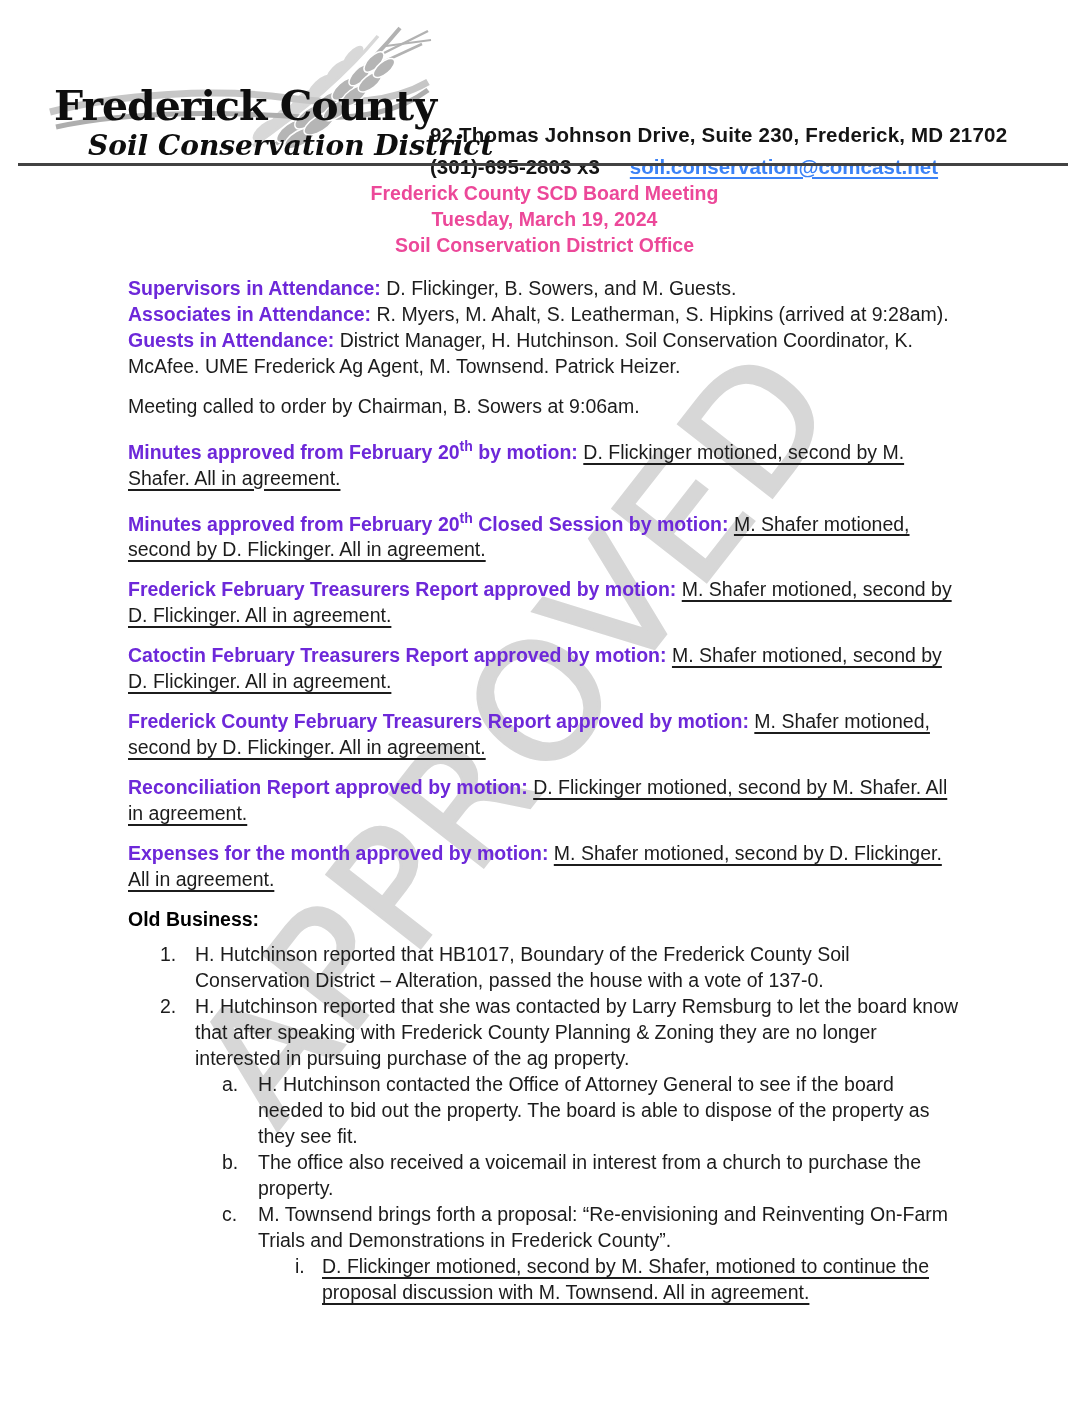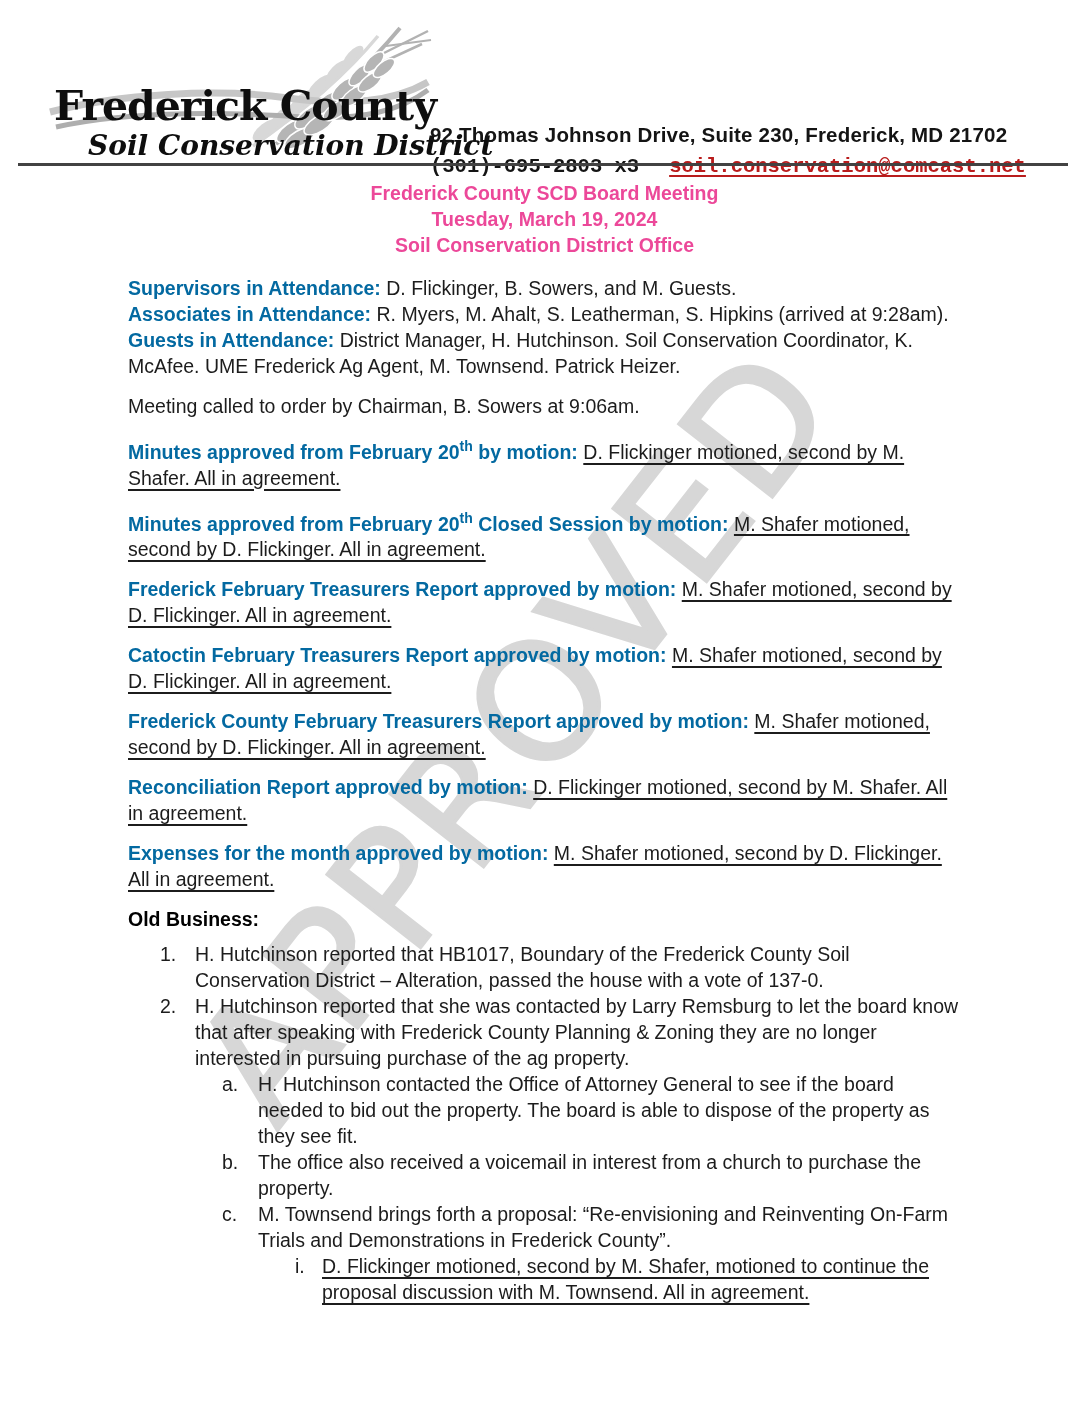--- a/index.html
+++ b/index.html
@@ -44,24 +44,24 @@
     position: absolute; left: 40px; top: 106px;
     font-family: "DejaVu Serif", serif;
     font-style: italic; font-weight: 700; font-size: 28px; line-height: 1;
     color: #0e0e0e; white-space: nowrap;
   }
   .contact {
     position: absolute; left: 430px; top: 97px;
     font-size: 20.5px; font-weight: 600; color: #141414; line-height: 1; margin-top: 28px;
   }
   .contact .addr { margin-bottom: 11px; letter-spacing: 0.2px; }
-  .phone-line { display: flex; align-items: flex-start; font-family: Liberation Mono, monospace; }
+  .phone-line { display: flex; align-items: flex-start; }
   .email {
     margin-left: 30px;
-    color: #b91c1c;
+    color: #3b82f6;
     text-decoration: underline;
     text-decoration-thickness: 2px;
     text-underline-offset: 3px;
     cursor: pointer;
   }
   .rule {
     position: absolute; left: 18px; right: 20px; top: 163px;
     height: 3px; background: #424242; z-index: 2;
   }
 
@@ -76,21 +76,21 @@
   .title-block {
     text-align: center;
     font-weight: 700;
     color: #ec4899;
     margin-top: 31px;
     margin-bottom: 17px;
   }
   p { margin: 0 0 14px 0; }
   .attendance p { margin: 0; }
   .attendance { margin-bottom: 14px; }
-  .b { font-weight: 700; color: #0369a1; }
+  .b { font-weight: 700; color: #6d28d9; }
   sup.b { font-size: 14px; }
   .u {
     text-decoration: underline;
     text-decoration-thickness: 2px;
     text-underline-offset: 3.5px;
   }
   .ob-heading { font-weight: 700; color: #000; margin-bottom: 9px; }
 
   .li { display: flex; margin: 0; }
   .li .num { flex: 0 0 auto; }

